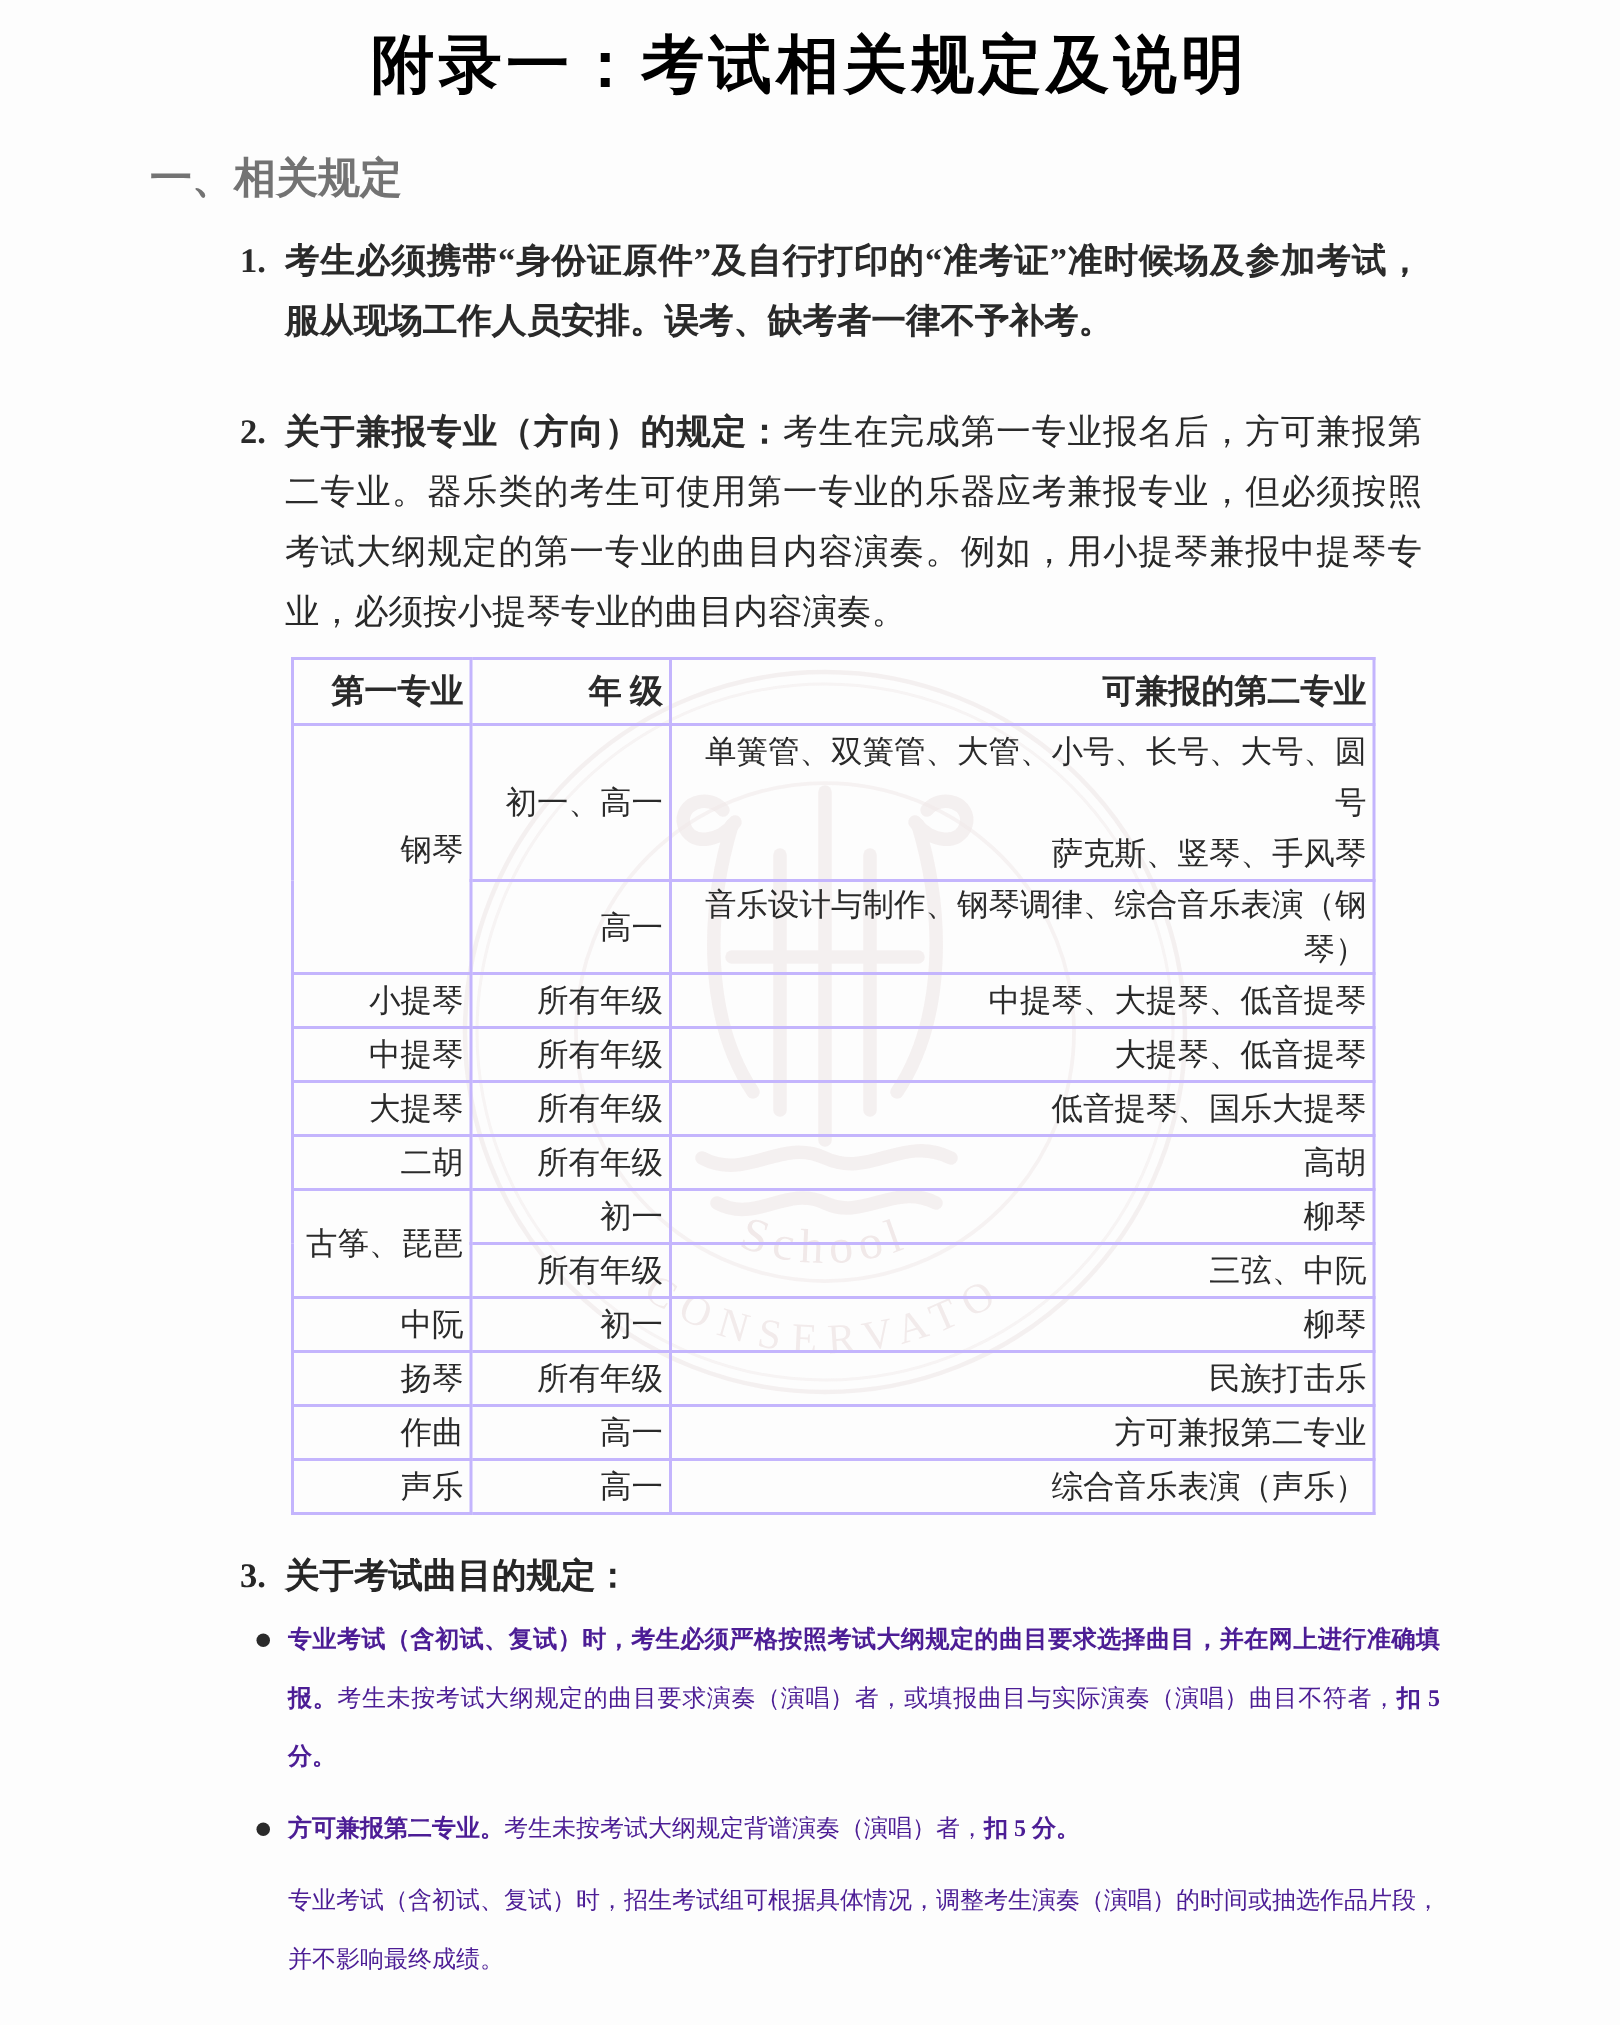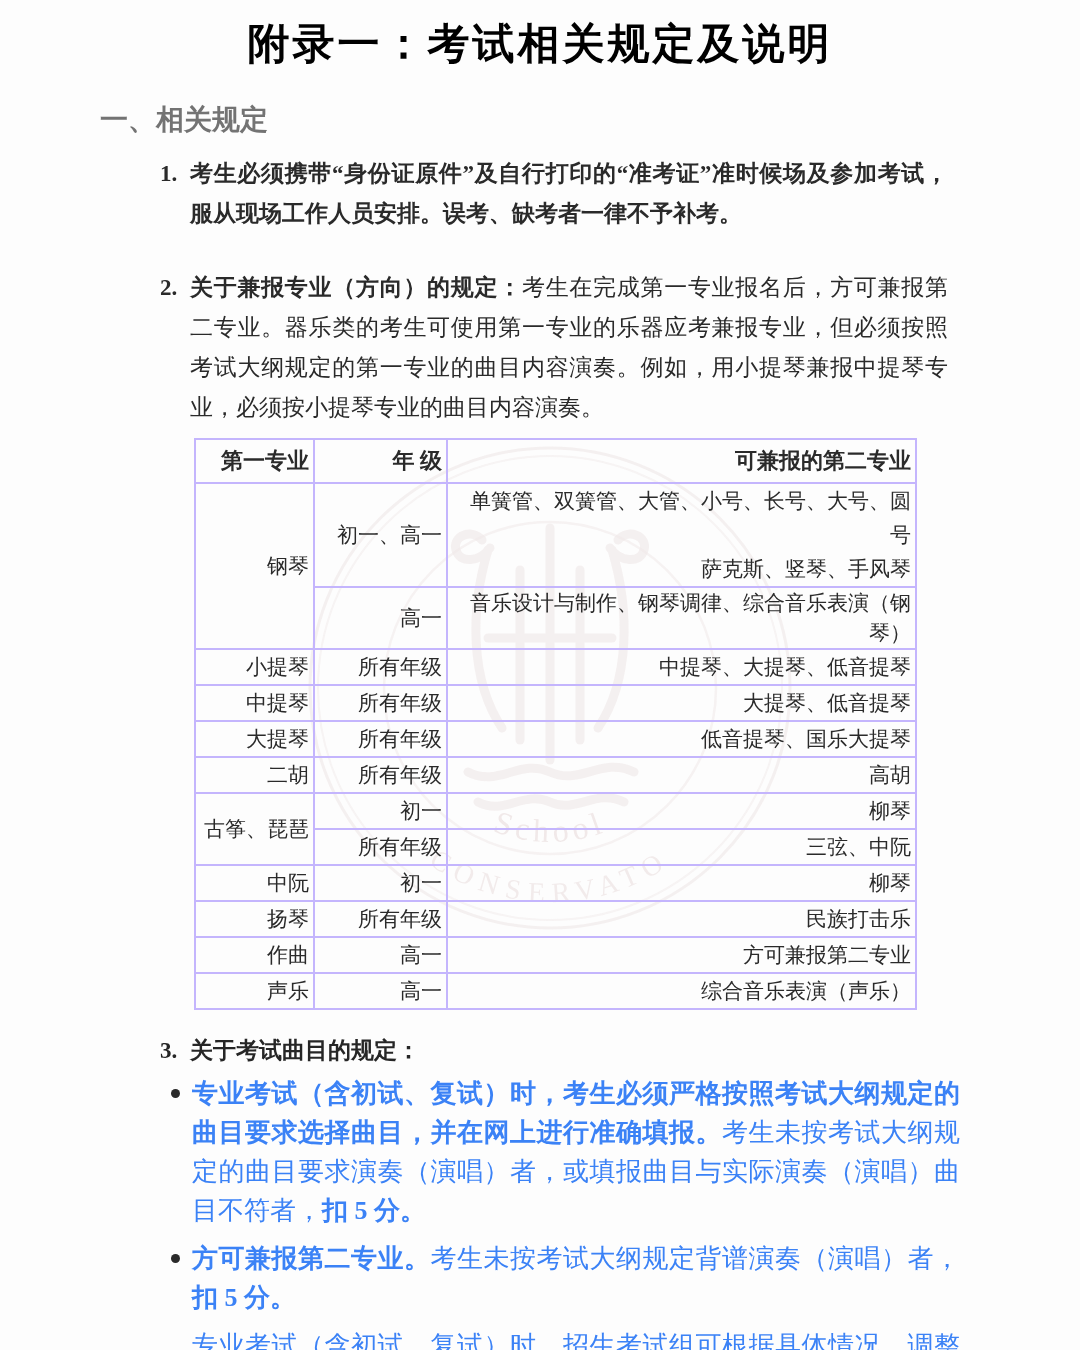--- a/index.html
+++ b/index.html
@@ -92,24 +92,24 @@
     line-height: 30px;
   }
   .h3 .num { position: absolute; left: 0; top: 0; font-weight: bold; }
   .h3 .ttl { font-weight: bold; }
 
   
   .bullets { margin-left: 192px; margin-right: 120px; }
   .bullet {
     position: relative;
     margin-top: 9px;
-    font-size: 26px;
+    font-size: 16px;
     line-height: 39px;
     text-align: justify;
-    color: #3b82f6;
+    color: #4c1d95;
   }
   .bullet:first-child { margin-top: 8px; }
   .bullet .dot {
     position: absolute;
     left: -21px; top: 15px;
     width: 9px; height: 9px;
     border-radius: 50%;
     background: #2a2a2a;
   }
 </style>

